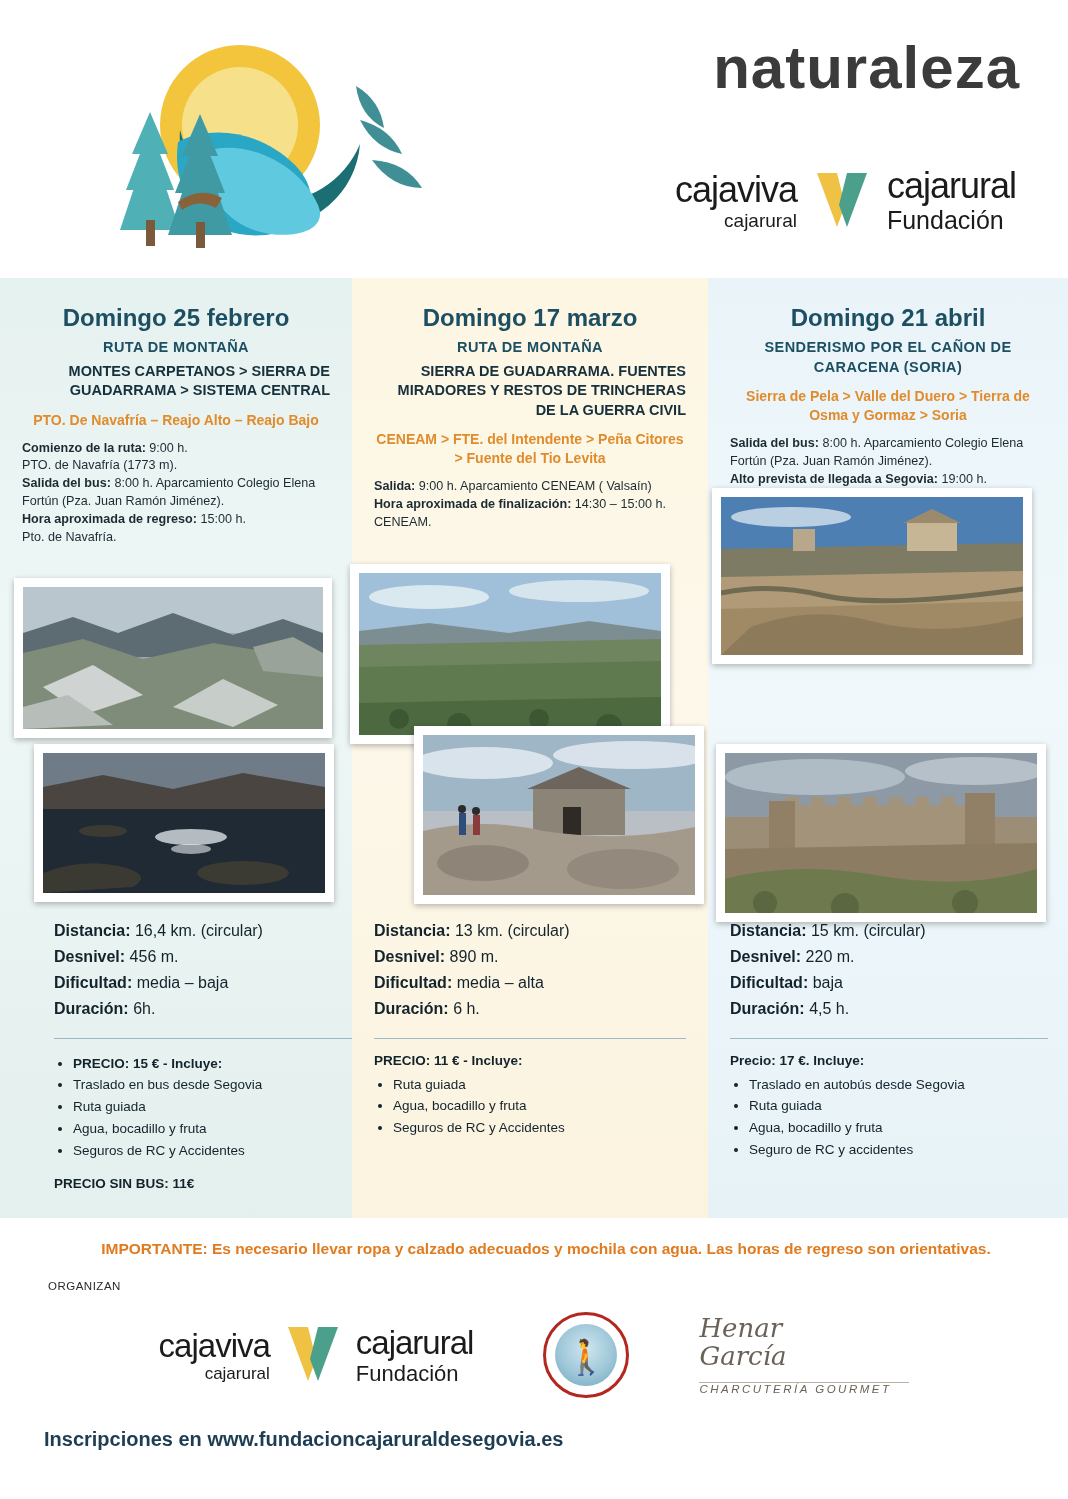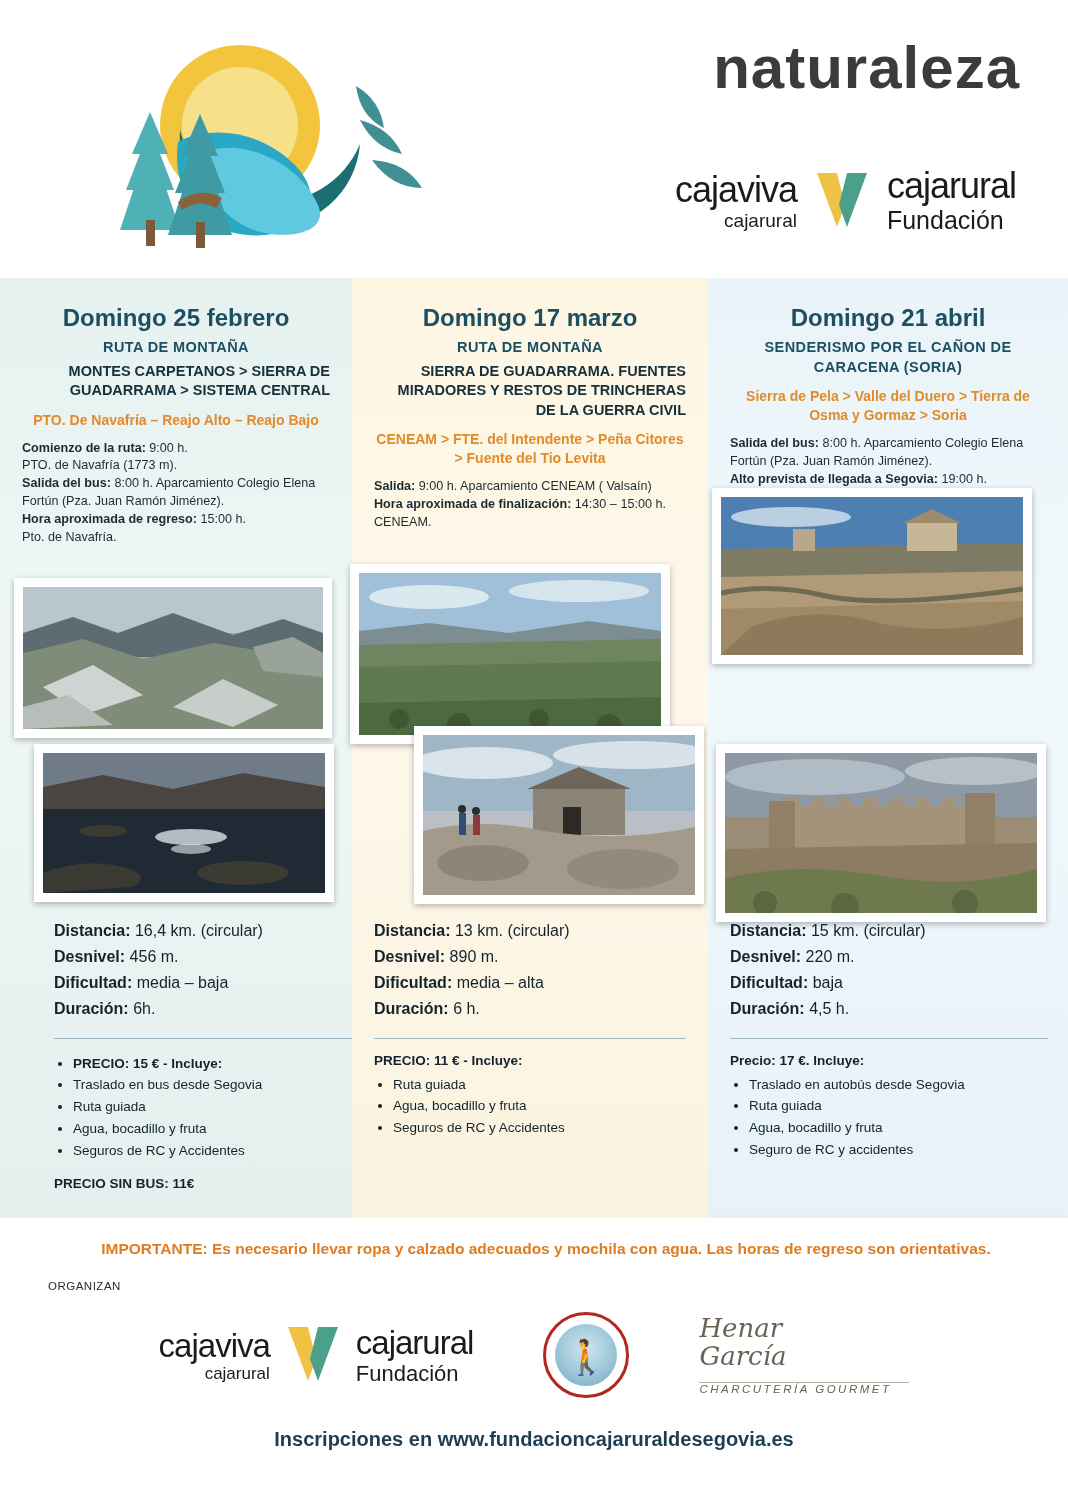--- a/index.html
+++ b/index.html
@@ -234,24 +234,24 @@
   .charcuteria {
     width: 210px; text-align: left; color: #6a6256;
   }
   .ch-script { font-family: "DejaVu Serif", serif; font-style: italic; font-size: 26px; line-height: 1.05; }
   .ch-sub { font-size: 11.5px; letter-spacing: 2.5px; margin-top: 12px; border-top: 1px solid #b9b1a2;  font-style: italic;}
 
   .inscripciones {
     position: absolute;
     top: 210px;
     width: 1068px;
-    text-align: center;
     font-size: 20px;
     font-weight: 700;
     color: #1d3d52;
+    padding-left: 44px;
   }
 </style>
 </head>
 <body>
 
 <div class="header">
 
   <div class="logo-art">
     <svg viewBox="0 0 390 220" width="390" height="220">
       <circle cx="180" cy="95" r="80" fill="#f2c53d"></circle>

